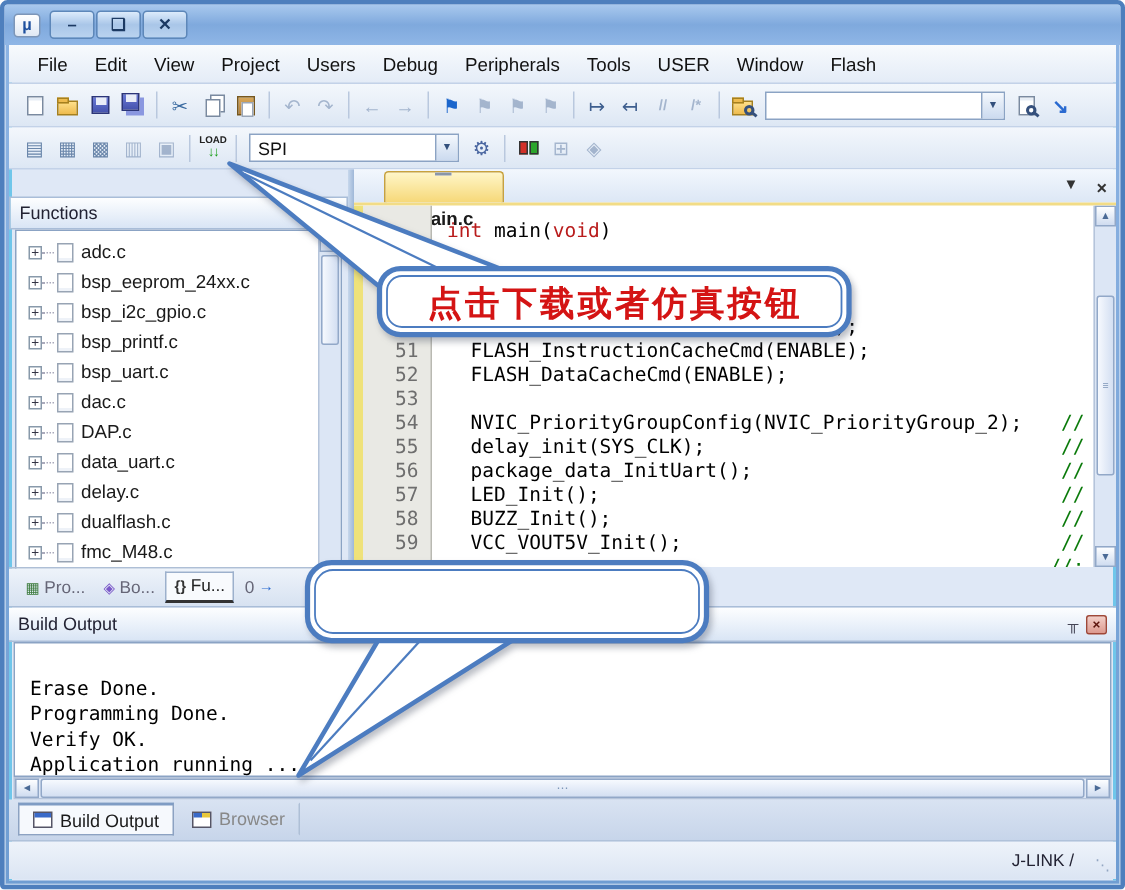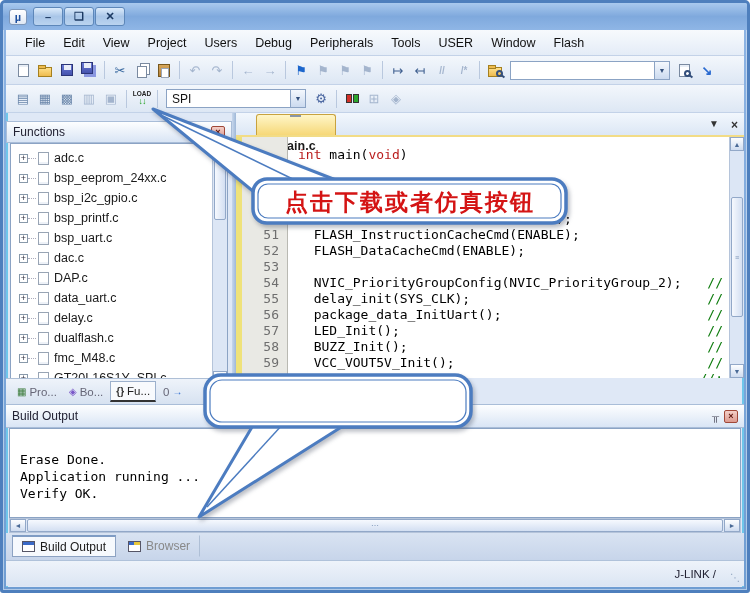--- a/index.html
+++ b/index.html
@@ -41,21 +41,21 @@
   .ic-debug i { display:block; width:6px; height:9px; border:1px solid #333; }
   .ic-load { display:flex; flex-direction:column; align-items:center; line-height:1; }
   .load-txt { font-size:6.5px; font-weight:bold; color:#222; letter-spacing:0; }
   .load-arr { font-size:9px; font-weight:bold; color:#169c16; letter-spacing:-1px; }
   .combo { height:19px; background:#fff; border:1px solid #8ba3c4; display:flex; align-items:center; font-size:12px; color:#111; flex:0 0 auto; }
   .combo .cval { flex:1; padding:0 5px; }
   .combo .cbtn { width:15px; height:100%; background:linear-gradient(#f4f8fd,#cbdaef); border-left:1px solid #8ba3c4; font-size:7px; color:#33507c; display:flex; align-items:center; justify-content:center; }
 
   
   .main { position:absolute; left:0; right:0; top:83px; height:265px; }
-  .sidebar { position:absolute; left:0; top:8px; width:226px; height:265px; }
+  .sidebar { position:absolute; left:0; top:18px; width:226px; height:265px; }
   .phead { height:22px; display:flex; align-items:center; padding:0 6px; background:linear-gradient(#fdfeff,#d9e5f5); border:1px solid #a9bdd8; font-size:12px; color:#223; }
   .phead .ptitle { flex:1; }
   .pin { font-size:10px; color:#445; margin-right:5px; }
   .hclose { width:14px; height:13px; background:linear-gradient(#f3cfc8,#dd9a8f); border:1px solid #a04838; border-radius:2px; color:#5c140c; font-size:9px; line-height:11px; text-align:center; font-weight:bold; }
   .treebox { position:absolute; left:4px; right:4px; top:22px; bottom:0; background:#fff; border:1px solid #8ba3c4; overflow:hidden; }
   .tree { position:absolute; left:0; top:4px; right:15px; }
   .trow { height:20px; display:flex; align-items:center; padding-left:8px; }
   .texp { width:9px; height:9px; border:1px solid #8899aa; background:#fff; font-size:9px; line-height:7px; text-align:center; color:#334; flex:0 0 auto; }
   .tdots { width:8px; border-top:1px dotted #aab; flex:0 0 auto; }
   .ic-doc { width:11px; height:13px; background:#fff; border:1px solid #98a4b4; margin:0 5px 0 2px; box-shadow:inset 0 -2px 0 #eef2f8; flex:0 0 auto; }
@@ -380,22 +380,23 @@
         </div>
     </div>
 
     <div class="outhead">
       <span class="ptitle">Build Output</span>
       <span class="pin">╥</span>
       <span class="hclose">×</span>
     </div>
     <div class="outbody">
       <div class="orow">Erase Done.</div>
+      <div class="orow">Programming Done.</div>
+      <div class="orow">Verify OK.</div>
       <div class="orow">Application running ...</div>
-      <div class="orow">Verify OK.</div>
     </div>
     <div class="hsb">
       <div class="hbtn">◄</div>
       <div class="hthumb">⋯</div>
       <div class="hbtn">►</div>
     </div>
 
     <div class="bottabs">
       <div class="btab">
           <i class="ic-win"></i>

